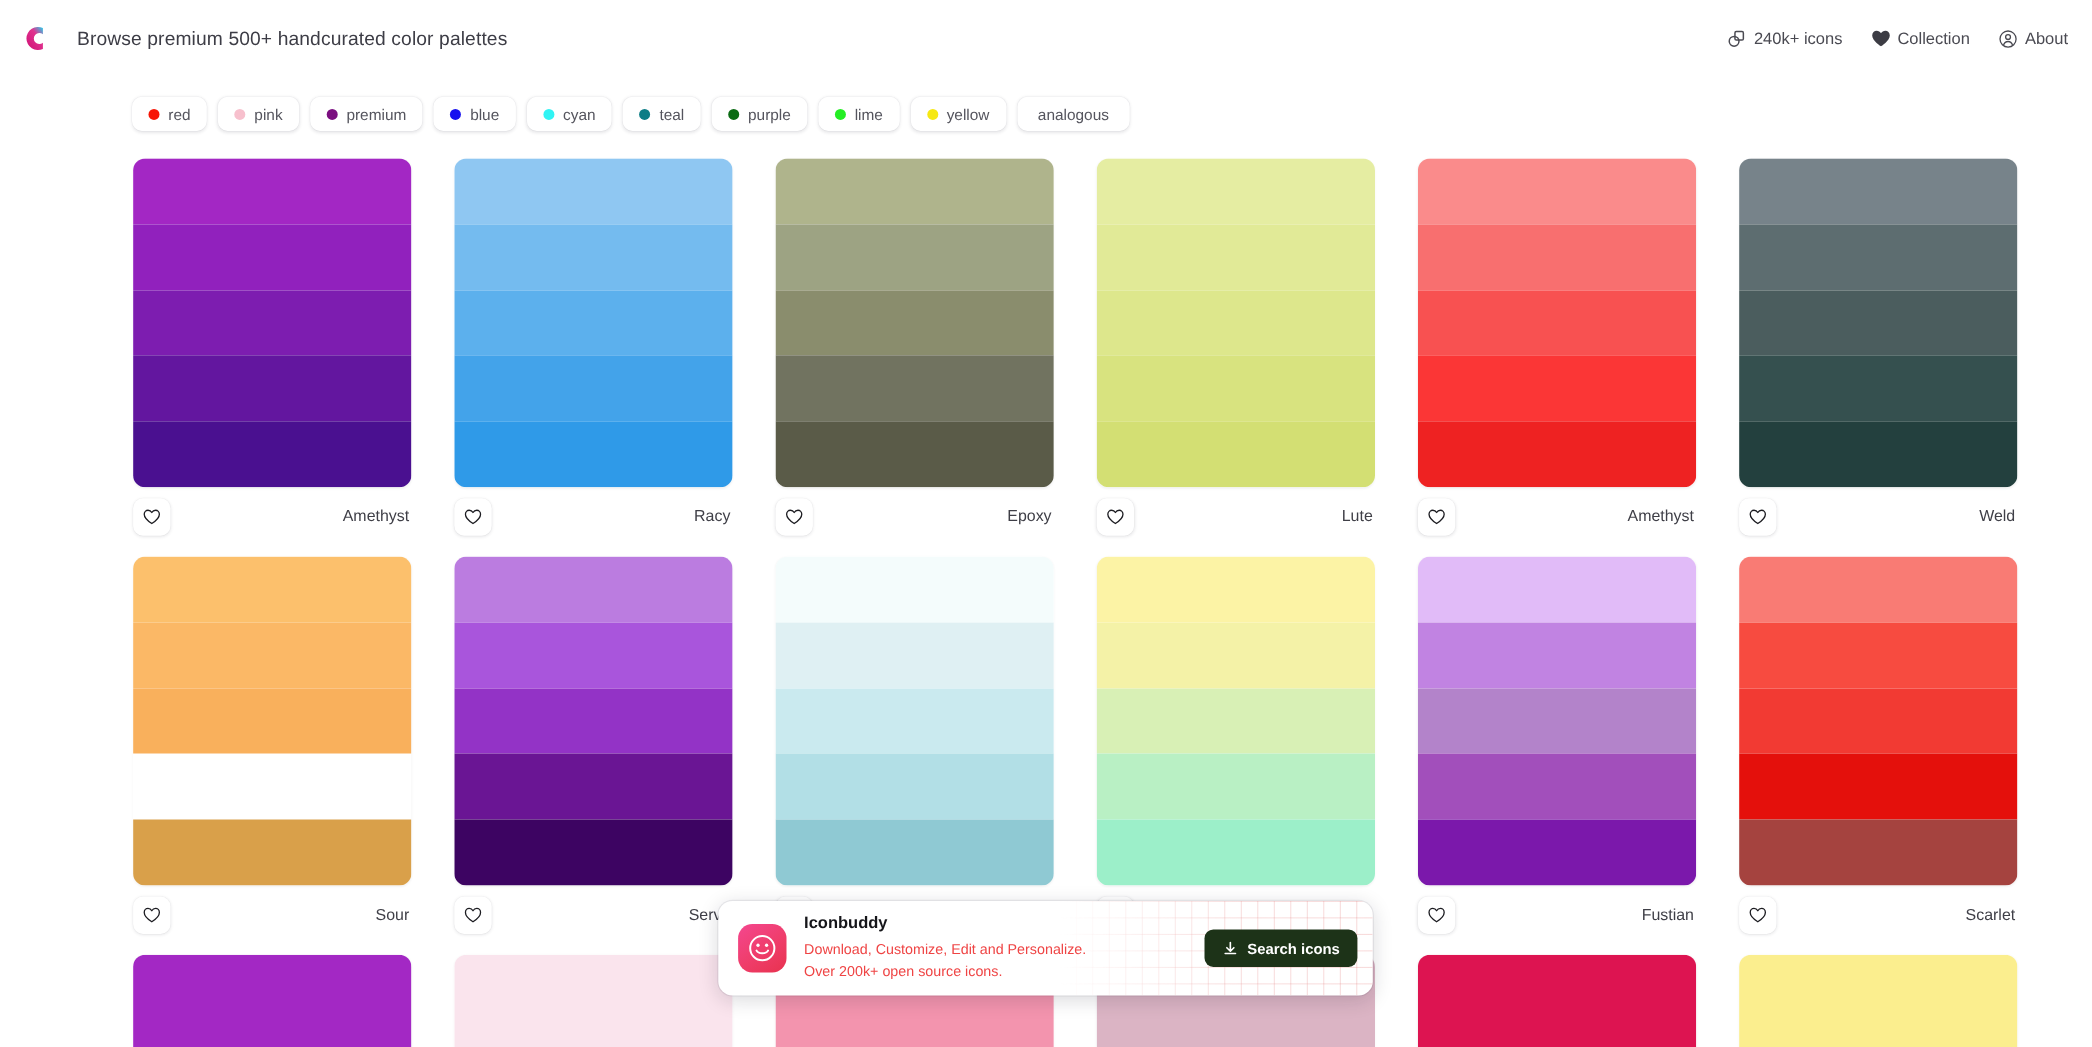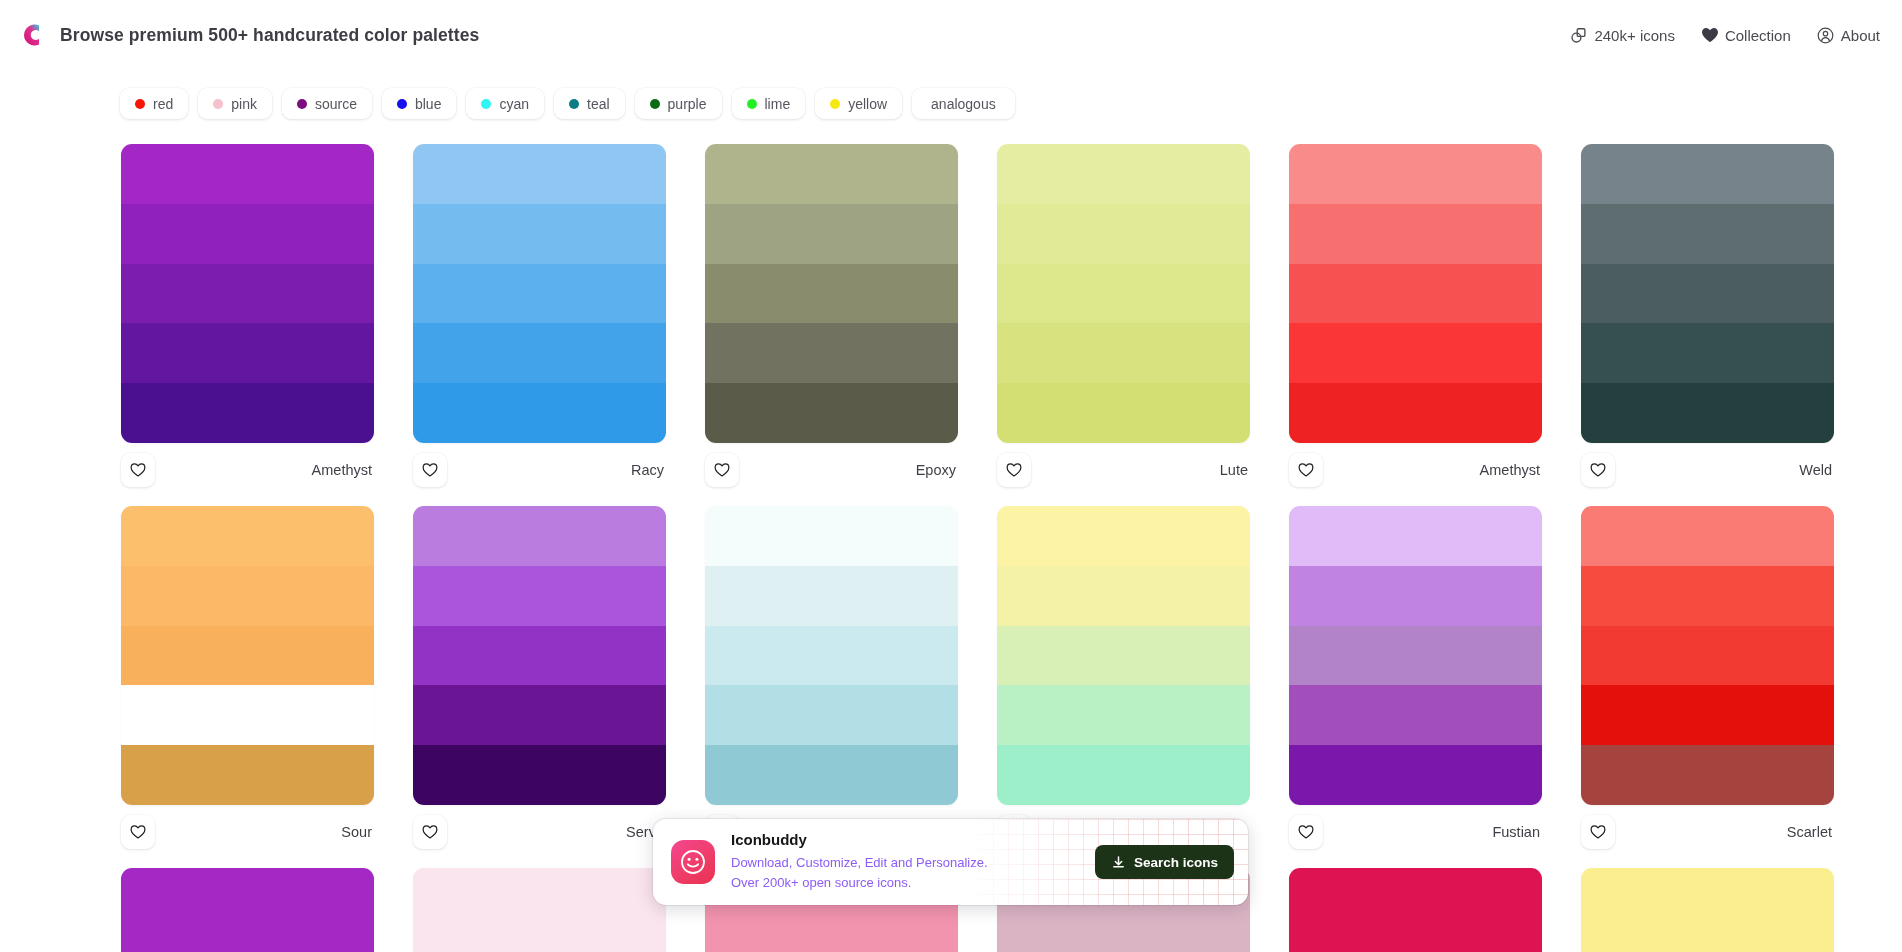--- a/index.html
+++ b/index.html
@@ -12,21 +12,21 @@
   body { position: relative; }
 
   
   .header {
     height: 70px;
     display: flex;
     align-items: center;
     justify-content: space-between;
     padding: 0 22px 0 18px;
   }
-  .brand { display: flex; align-items: center; gap: 14px; font-weight: bold; }
+  .brand { display: flex; align-items: center; gap: 24px; }
   .logo-wrap { width: 28px; height: 32px; display: block; }
   .brand-title {
     font-size: 17.5px;
     color: #3d3d46;
     letter-spacing: .1px;
     white-space: nowrap;
   }
   .nav { display: flex; align-items: center; gap: 26px; }
   .nav-item {
     display: flex; align-items: center; gap: 7px;
@@ -138,21 +138,21 @@
     display: flex; align-items: center; justify-content: center;
     position: relative; z-index: 2;
   }
   .smiley-icon { width: 26px; height: 26px; display: block; }
   .promo-text { margin-left: 16px; position: relative; z-index: 2; }
   .promo-title {
     font-size: 15px; font-weight: bold; color: #16161a;
     margin-bottom: 5px;
   }
   .promo-sub {
-    font-size: 13px; color: #8b5cf6; line-height: 1.55;
+    font-size: 13px; color: #ef4444; line-height: 1.55;
     max-width: 280px;
   }
   .promo-btn {
     margin-left: auto;
     position: relative; z-index: 2;
     display: flex; align-items: center; gap: 8px;
     height: 34px;
     padding: 0 16px;
     border-radius: 8px;
     background: #1d3318;
@@ -221,21 +221,21 @@
     <div class="chip">
       <span class="dot" style="background: rgb(247, 21, 5);"></span>
       <span>red</span>
     </div>
     <div class="chip">
       <span class="dot" style="background: rgb(247, 192, 205);"></span>
       <span>pink</span>
     </div>
     <div class="chip">
       <span class="dot" style="background: rgb(123, 15, 128);"></span>
-      <span>source</span>
+      <span>premium</span>
     </div>
     <div class="chip">
       <span class="dot" style="background: rgb(22, 16, 239);"></span>
       <span>blue</span>
     </div>
     <div class="chip">
       <span class="dot" style="background: rgb(49, 244, 244);"></span>
       <span>cyan</span>
     </div>
     <div class="chip">

